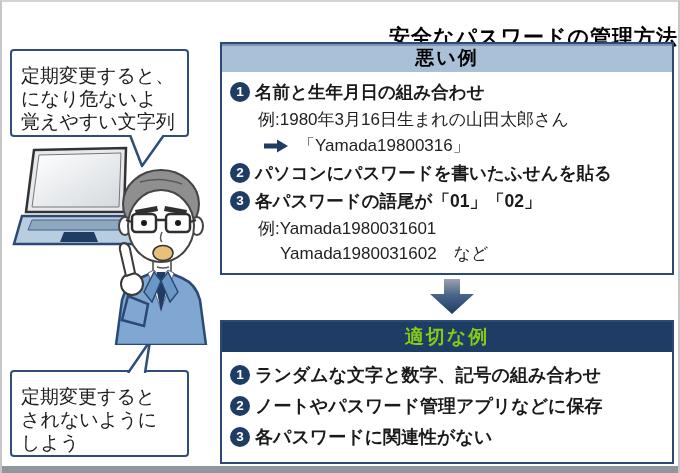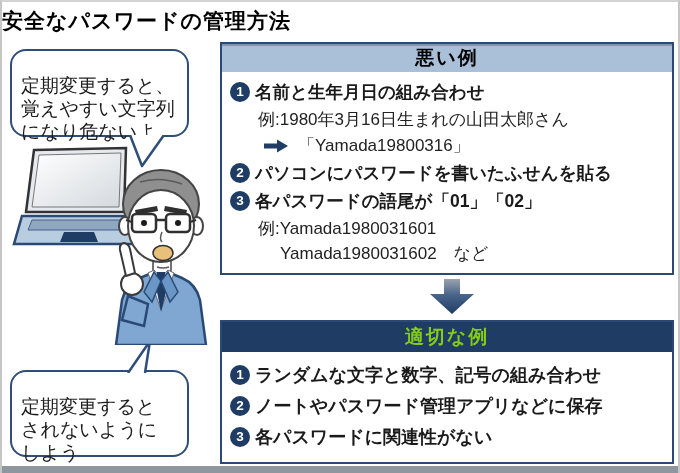--- a/index.html
+++ b/index.html
@@ -1,25 +1,25 @@
 <!DOCTYPE html>
 <html><head>
 <meta charset="utf-8">
 <style>
   html,body{margin:0;padding:0;background:#fff;}
   body{font-family:"Liberation Sans","DejaVu Sans",sans-serif;}
   .page{position:relative;width:680px;height:473px;background:#fff;overflow:hidden;
         border-left:2px solid #c6c6c6;border-right:2px solid #c6c6c6;border-top:2px solid #d4d4d4;box-sizing:border-box;}
   .bottom-strip{position:absolute;left:0;right:0;bottom:0;height:7px;background:#8f969d;}
-  .title{position:absolute;top:5px;left:0;width:100%;text-align:left;
+  .title{position:absolute;top:21px;left:0;width:100%;text-align:right;
          font-size:21px;font-weight:700;color:#000;letter-spacing:1px;}
 
   
   .bubble{position:absolute;left:8px;width:179px;background:#fff;border:2.5px solid #2e4d78;
-          border-radius:16px;padding:23px 9px;font-size:19px;line-height:1.22;color:#1c1c1c;box-sizing:border-box;}
+          border-radius:4px;padding:13px 9px;font-size:19px;line-height:1.22;color:#1c1c1c;box-sizing:border-box;}
   .bubble.top{top:47px;height:88px;}
   .bubble.bottom{top:368px;height:87px;}
   .tail{position:absolute;}
 
   
   .xbox{position:absolute;left:218px;width:454px;background:#fff;border:2px solid #2a4a75;box-sizing:border-box;}
   .xbox.bad{top:40px;height:233px;}
   .xbox.good{top:318px;height:144px;}
   .xhead{width:100%;text-align:center;font-weight:700;font-size:19px;letter-spacing:2px;}
   .bad .xhead{height:28px;line-height:28px;background:#a9c0d8;color:#000000;box-shadow:inset 0 2px 0 rgba(40,70,110,.35);}
@@ -38,22 +38,22 @@
 </style>
 </head>
 <body>
 
 <div class="page">
 
   <div class="title">安全なパスワードの管理方法</div>
 
   <div class="bubble top">
     <div>定期変更すると、</div>
+    <div>になり危ないよ</div>
     <div>覚えやすい文字列</div>
-    <div>になり危ないよ</div>
   </div>
   <svg class="tail" style="left:118px;top:133px;" width="56" height="36" viewBox="0 0 56 36">
     <path d="M10 0 L22 31 L44 0" fill="#ffffff" stroke="#2e4d78" stroke-width="2.5" stroke-linejoin="round"></path>
   </svg>
 
   <div class="bubble bottom">
     <div>定期変更すると</div>
     <div>されないように</div>
     <div>しよう</div>
   </div>

